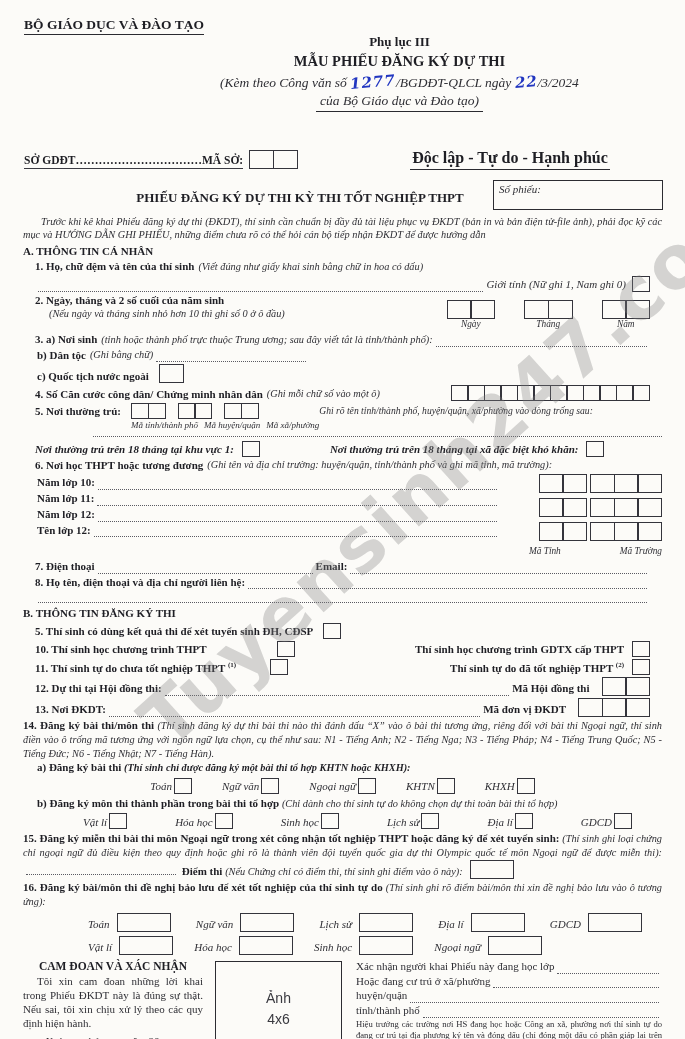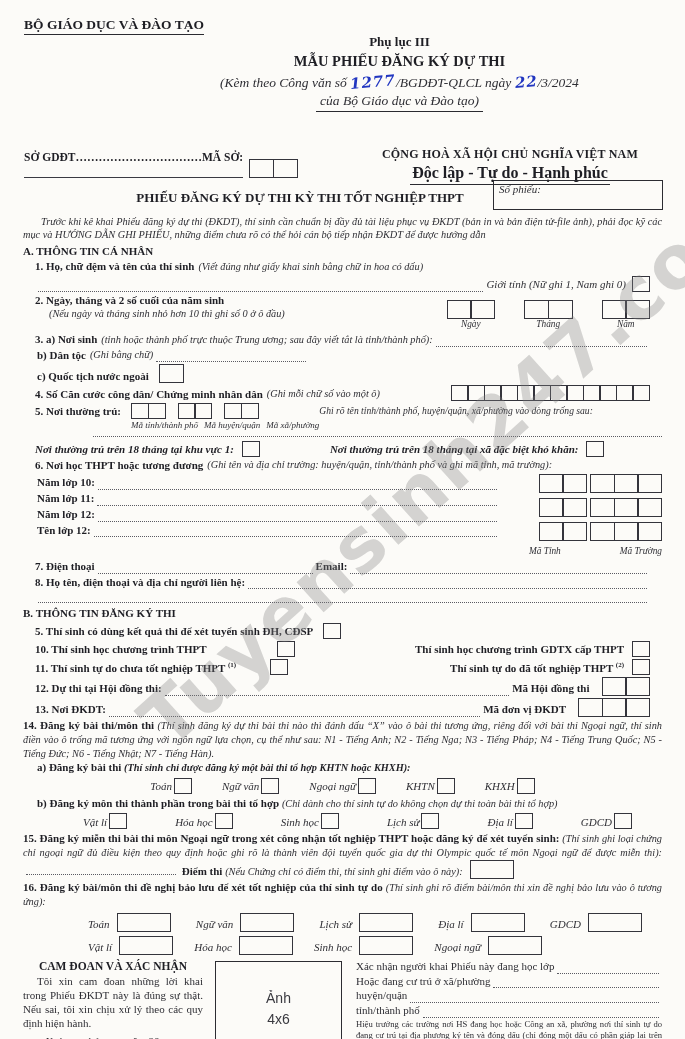--- a/index.html
+++ b/index.html
@@ -24,21 +24,21 @@
   #ministry{position:absolute;left:24px;top:17px;font-size:13.5px;}
   #ministry span{border-bottom:1.3px solid #2a2a30;padding-bottom:2px;}
   #hdr-center{position:absolute;left:120px;right:6px;top:34px;text-align:center;}
   #appendix{font-size:13px;}
   #form-title{font-size:14.5px;margin-top:2px;}
   #ref-line{font-size:13.5px;margin-top:3px;}
   .hand{color:#2236c0;font-weight:bold;font-style:italic;font-family:"DejaVu Serif",serif;
         display:inline-block;transform:rotate(-5deg);font-size:15px;letter-spacing:1px;}
   #ref-line2{font-size:13.5px;display:inline-block;border-bottom:1.2px solid #2a2a30;padding:0 4px 1px 4px;margin-top:1px;}
   #so-gddt{position:absolute;left:24px;top:150px;display:flex;align-items:flex-end;font-size:11.5px;}
-  #so-gddt .lbl{border-bottom:1.2px solid #3a3a42;padding-bottom:13px;}
+  #so-gddt .lbl{border-bottom:1.2px solid #3a3a42;padding-bottom:1px;}
   #republic{position:absolute;left:350px;top:147px;width:320px;text-align:center;}
   #republic .l1{font-size:12px;letter-spacing:.2px;}
   #republic .l2{font-size:16px;display:inline-block;border-bottom:1.3px solid #2a2a30;padding:0 2px 1px 2px;margin-top:1px;}
   #so-phieu{position:absolute;right:22px;top:180px;width:170px;height:30px;border:1.6px solid #2c2c32;
             font-style:italic;font-size:11px;padding:2px 5px;}
   #main-title{position:absolute;left:70px;top:190px;width:460px;text-align:center;font-size:13px;}
   #flow{position:absolute;left:0;top:216px;width:685px;padding:0 23px;}
   .indent{margin-left:14px;}
   .sep{border-bottom:1.3px dotted #5a5a62;height:1px;margin:4px 0 4px 70px;}
   .grp-label{font-size:9.3px;font-style:italic;text-align:center;}
@@ -83,21 +83,20 @@
 
     <div id="so-gddt">
       <span class="lbl b"><span>SỞ GDĐT</span>……………………………<span>MÃ SỞ:</span></span>
       <span class="cells" style="margin-left:6px;">
         <i class="cell first big"></i>
           <i class="cell big"></i>
       </span>
     </div>
 
     <div id="republic">
-      <div class="l1 b">CỘNG HOÀ XÃ HỘI CHỦ NGHĨA VIỆT NAM</div>
       <div><span class="l2 b">Độc lập - Tự do - Hạnh phúc</span></div>
     </div>
 
     <div id="so-phieu">
       <span>Số phiếu:</span>
     </div>
 
     <div id="main-title" class="b">PHIẾU ĐĂNG KÝ DỰ THI KỲ THI TỐT NGHIỆP THPT</div>
   </div>
 

